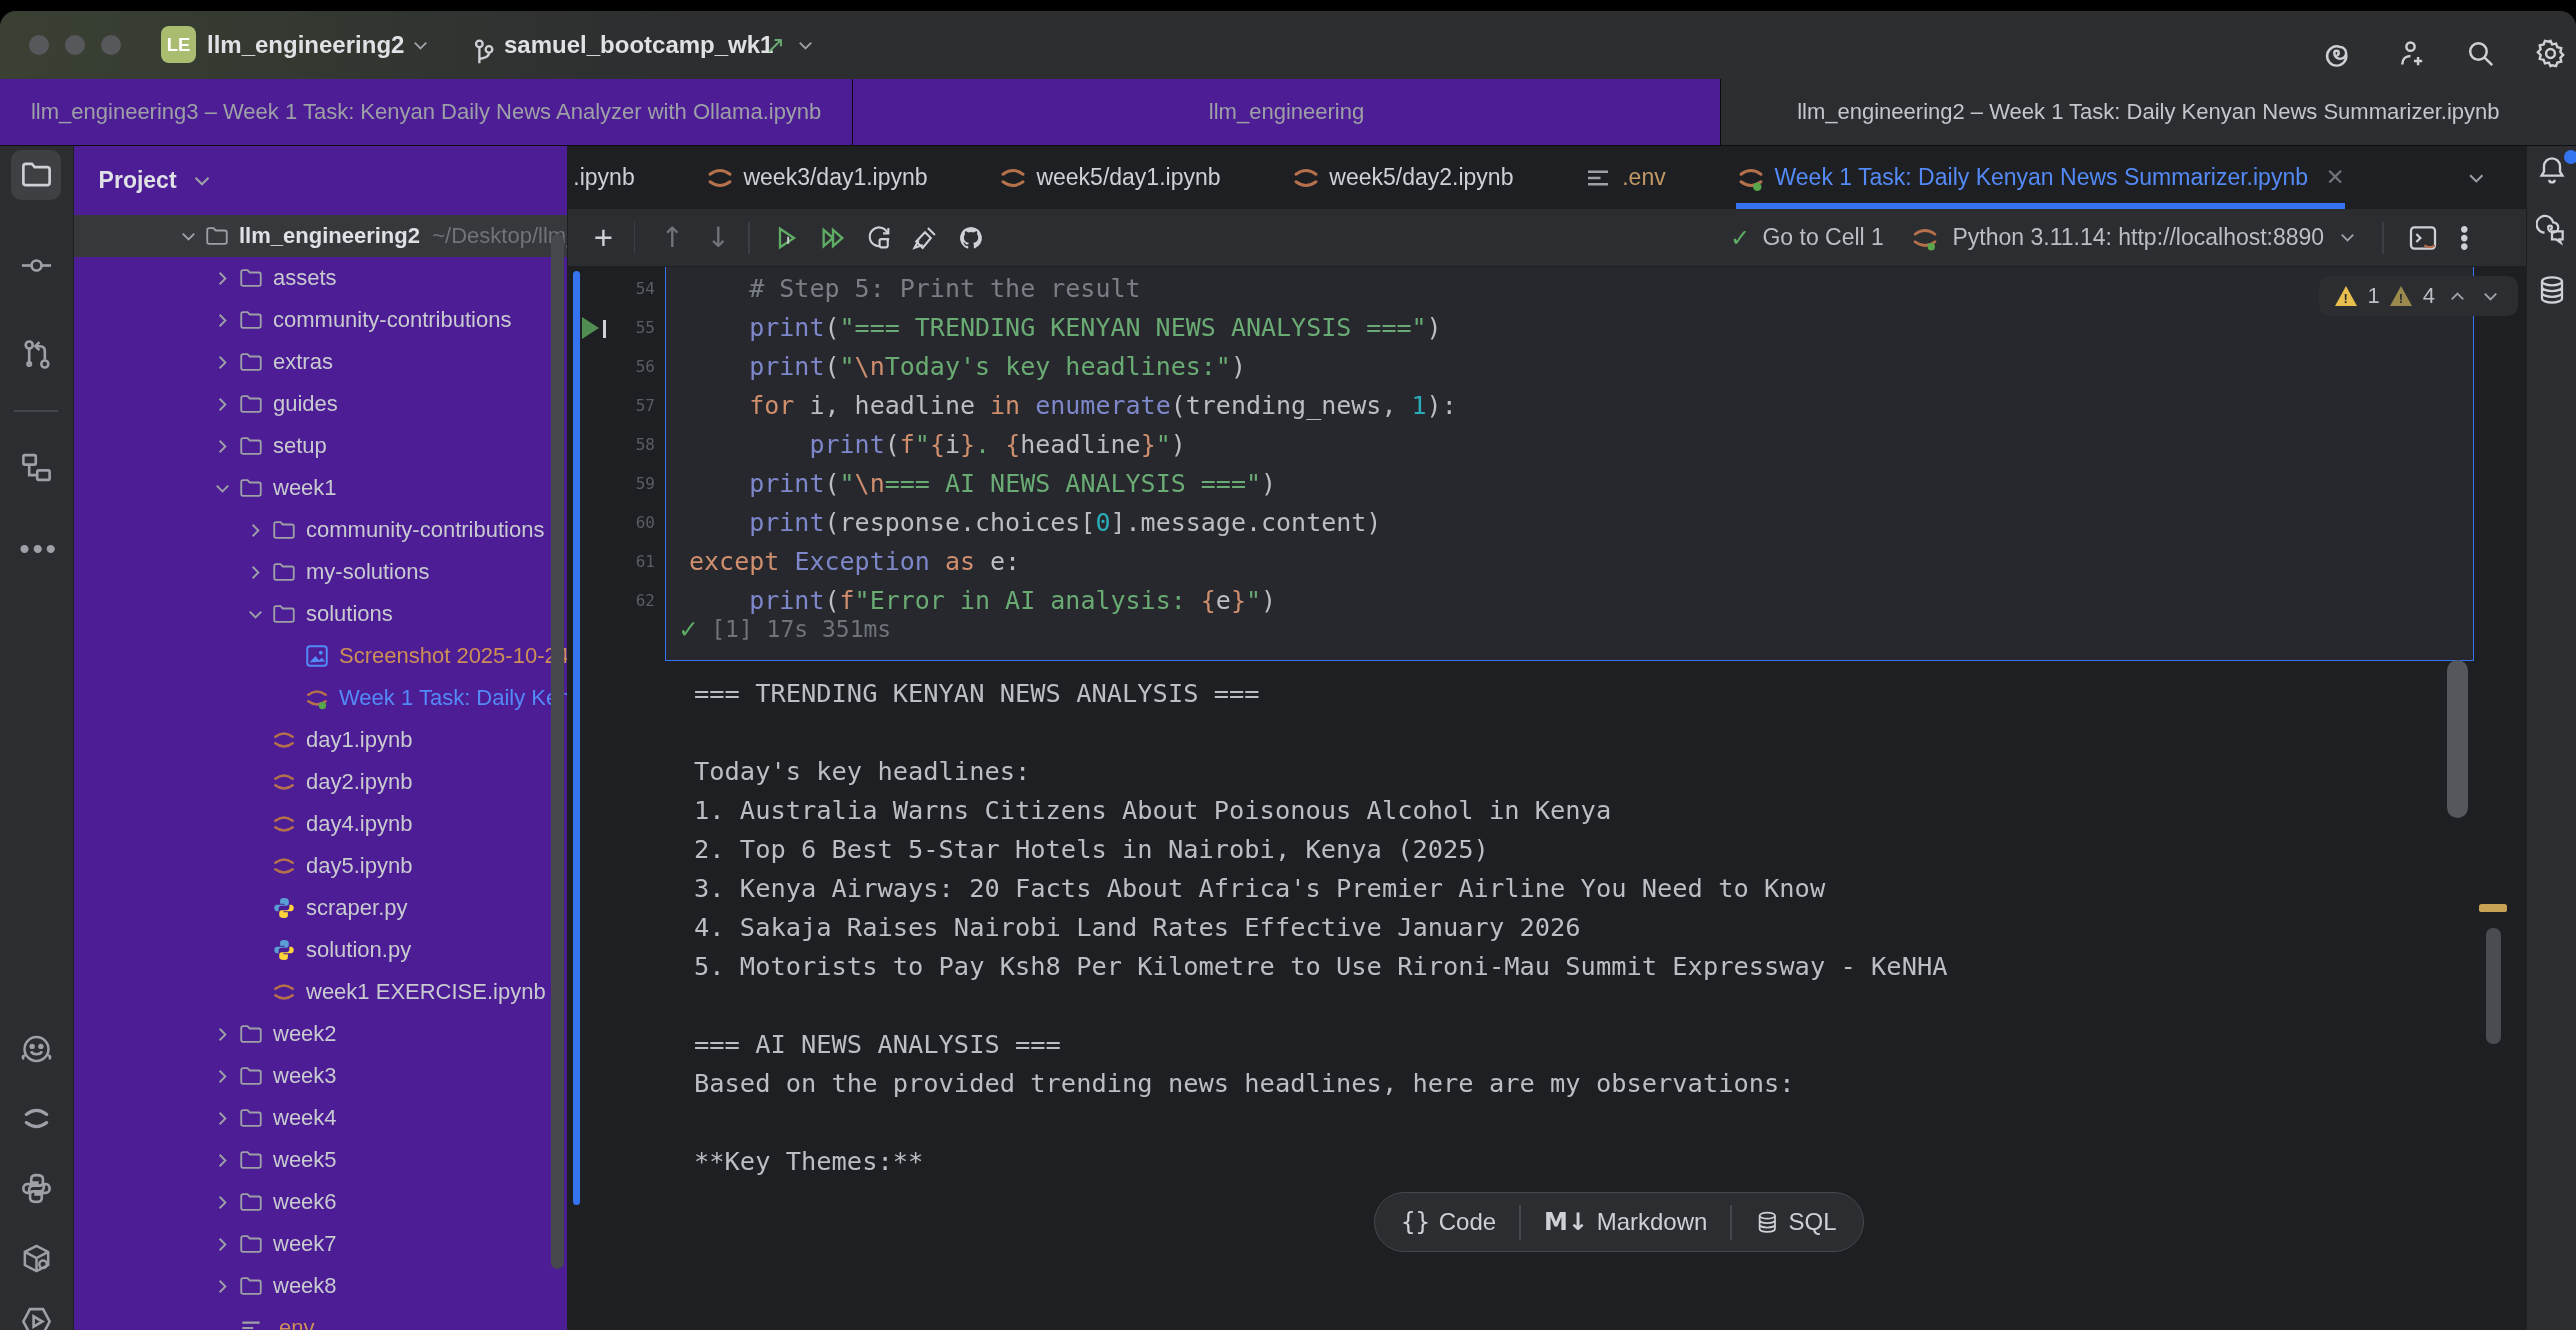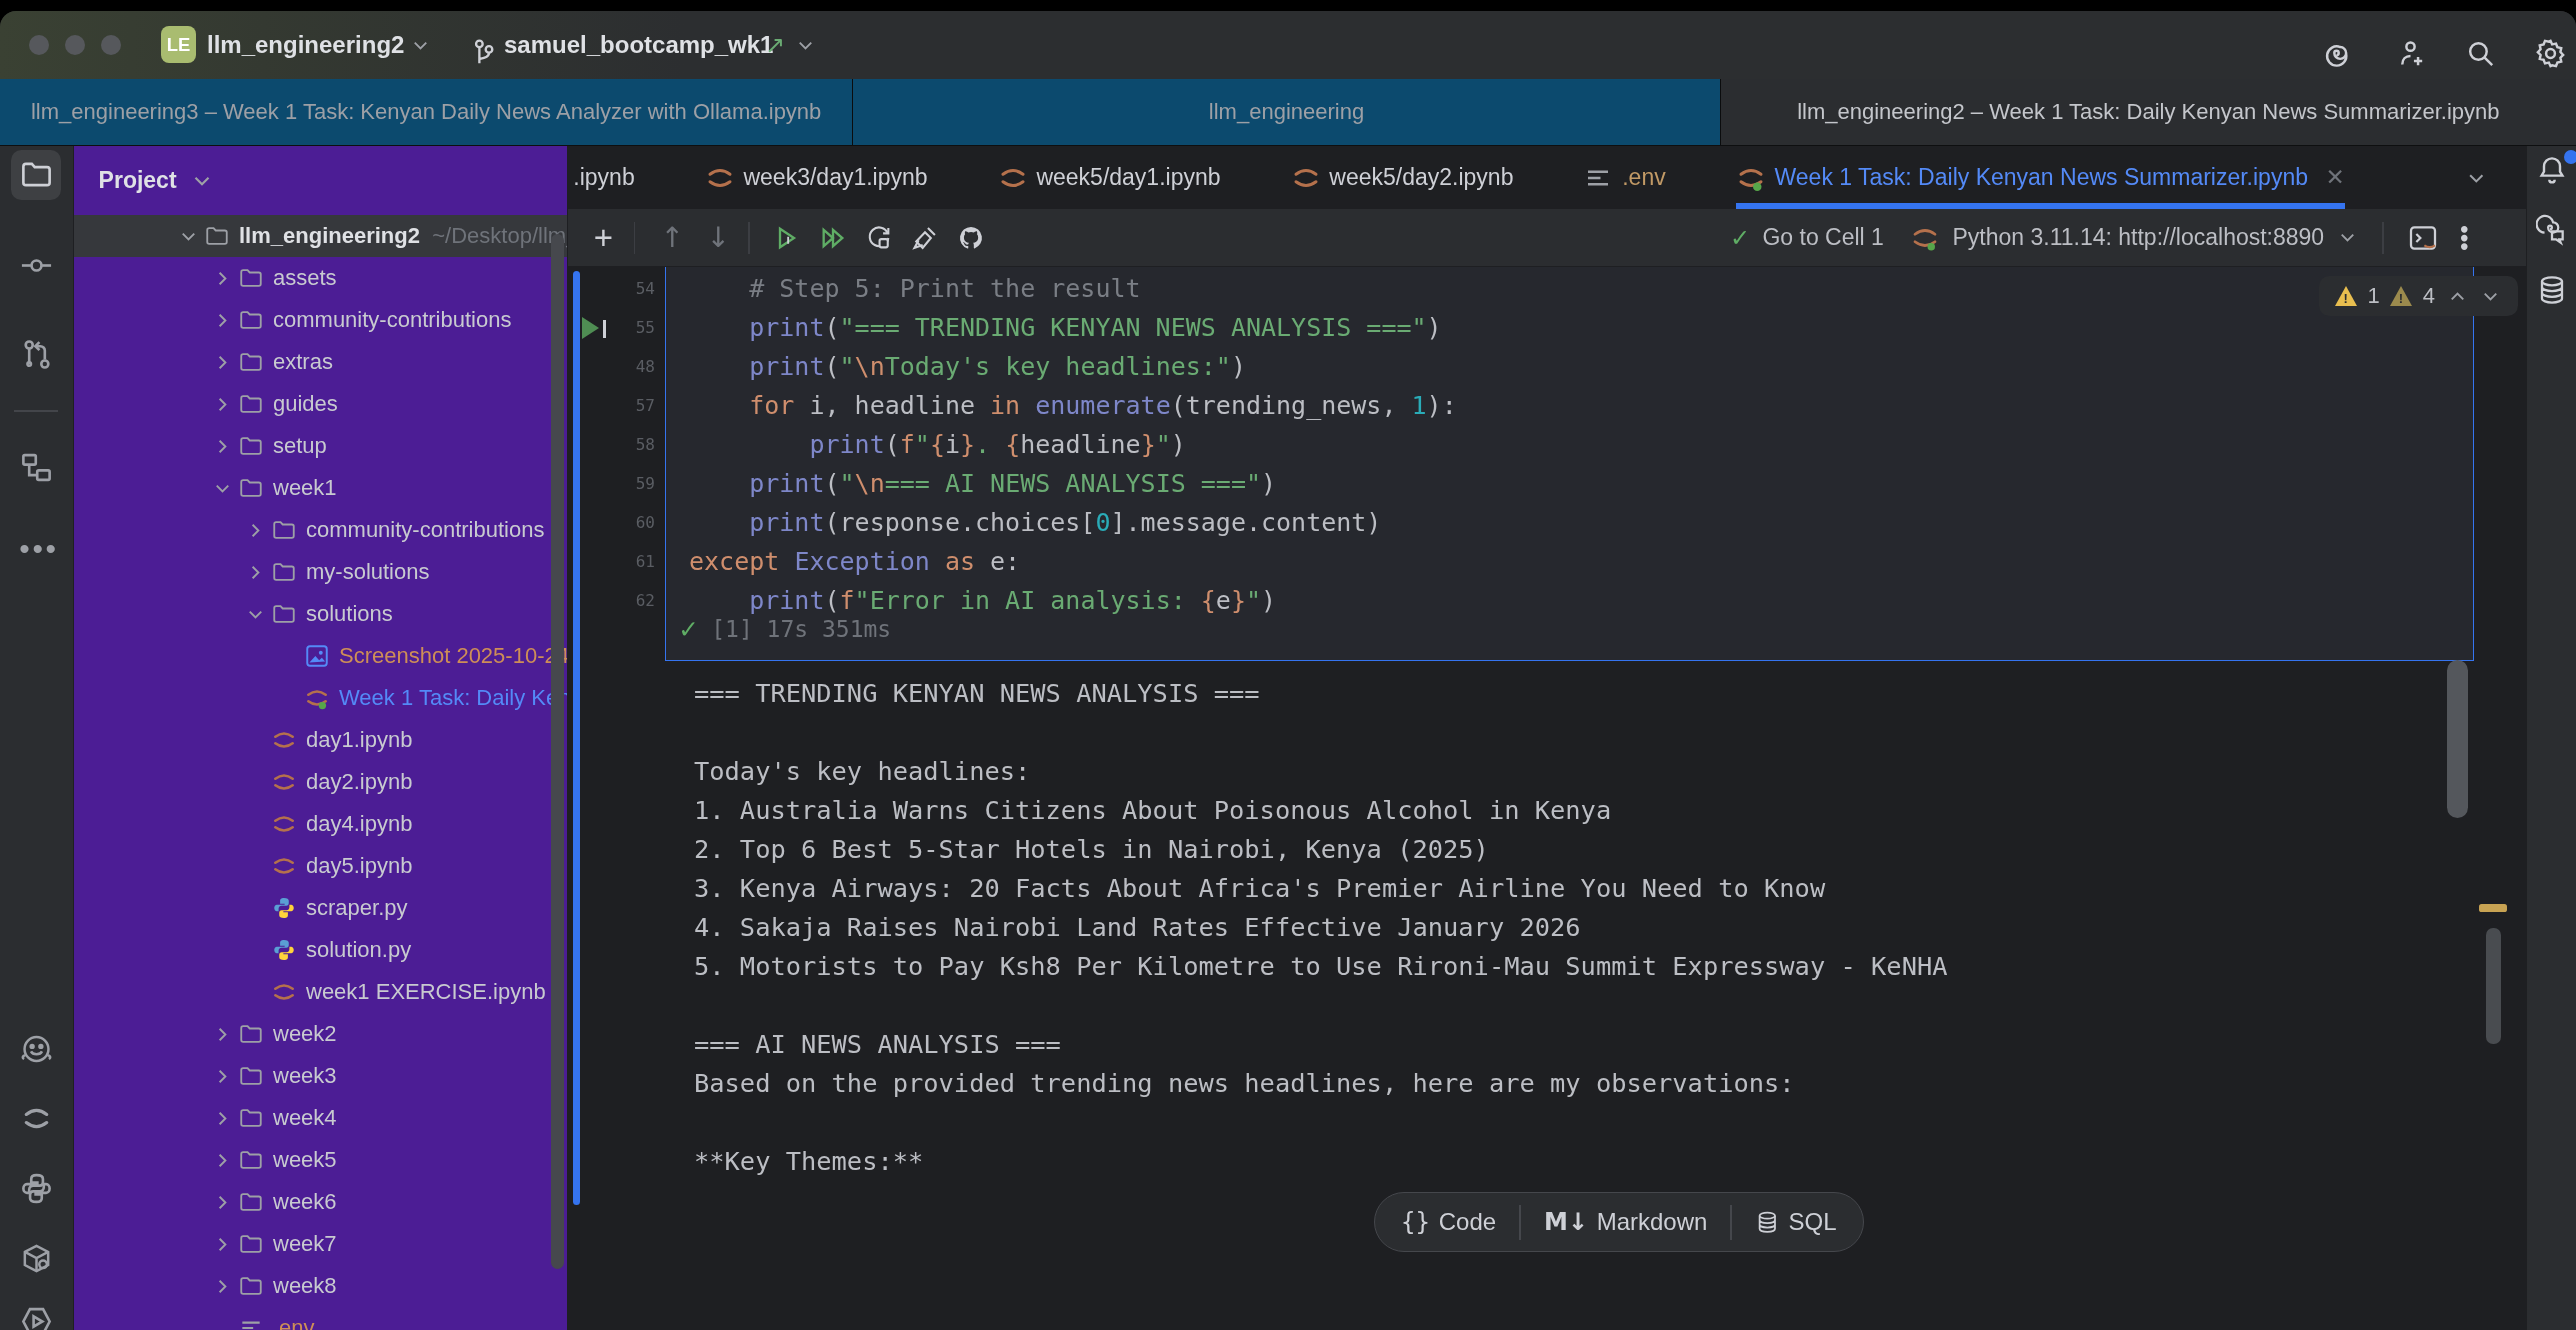--- a/index.html
+++ b/index.html
@@ -10,21 +10,21 @@
   
   .titlebar{position:relative;height:68px;background:linear-gradient(90deg,#3A4133 0px,#343931 263px,#2C2E30 684px,#2C2E30 100%)}
   .dot{position:absolute;top:24px;width:20px;height:20px;border-radius:50%;background:#56585C}
   .badge{position:absolute;left:161px;top:15px;width:35px;height:37px;border-radius:8px;background:#A9BC70;color:#fff;font-weight:700;font-size:18.4px;display:flex;align-items:center;justify-content:center}
   .tb-text{position:absolute;top:0;height:68px;display:flex;align-items:center;color:#DFE1E5;font-size:24px;font-weight:600;white-space:nowrap}
   .tb-chev{position:absolute;top:23px;width:23px;height:23px}
   .tb-ic{position:absolute;top:26px;width:33px;height:33px}
   .tb-up{position:absolute;top:19.3px;color:#6AAB73;font-size:24px}
 
   
-  .wtabs{display:flex;height:66px;background:#0c4a6e;border-bottom:0.9px solid #0E0F10}
+  .wtabs{display:flex;height:66px;background:#4c1d95;border-bottom:0.9px solid #0E0F10}
   .wtab{display:flex;align-items:center;justify-content:center;font-size:22px;color:#9DA0A6;border-right:0.9px solid #0B0C0D;white-space:nowrap;overflow:hidden}
   .wtab.active{background:#2B2D30;color:#C4C6CB;border-right:none}
 
   
   .main{display:flex;height:1185px}
   .lstrip{width:73px;background:#2B2D30;border-right:0.9px solid #1E1F22;position:relative;flex:none}
   .ppanel{width:493px;background:#4c1d95;border-right:0.9px solid #1E1F22;position:relative;flex:none;overflow:hidden}
   .ecol{flex:1;display:flex;flex-direction:column;position:relative;min-width:0}
   .rstrip{width:49px;background:#2B2D30;border-left:0.9px solid #1E1F22;position:relative;flex:none}
 
@@ -666,21 +666,21 @@
             </span>
           <span class="kebab">•••</span>
         </div>
       </div>
 
       <div class="editor">
         <div class="cellstripe"></div>
         <div class="gutter">
             <div>54</div>
             <div>55</div>
-            <div>48</div>
+            <div>56</div>
             <div>57</div>
             <div>58</div>
             <div>59</div>
             <div>60</div>
             <div>61</div>
             <div>62</div>
           </div>
         <div class="runmark"></div>
         <div class="runmark-bar"></div>
         <div class="cell">

